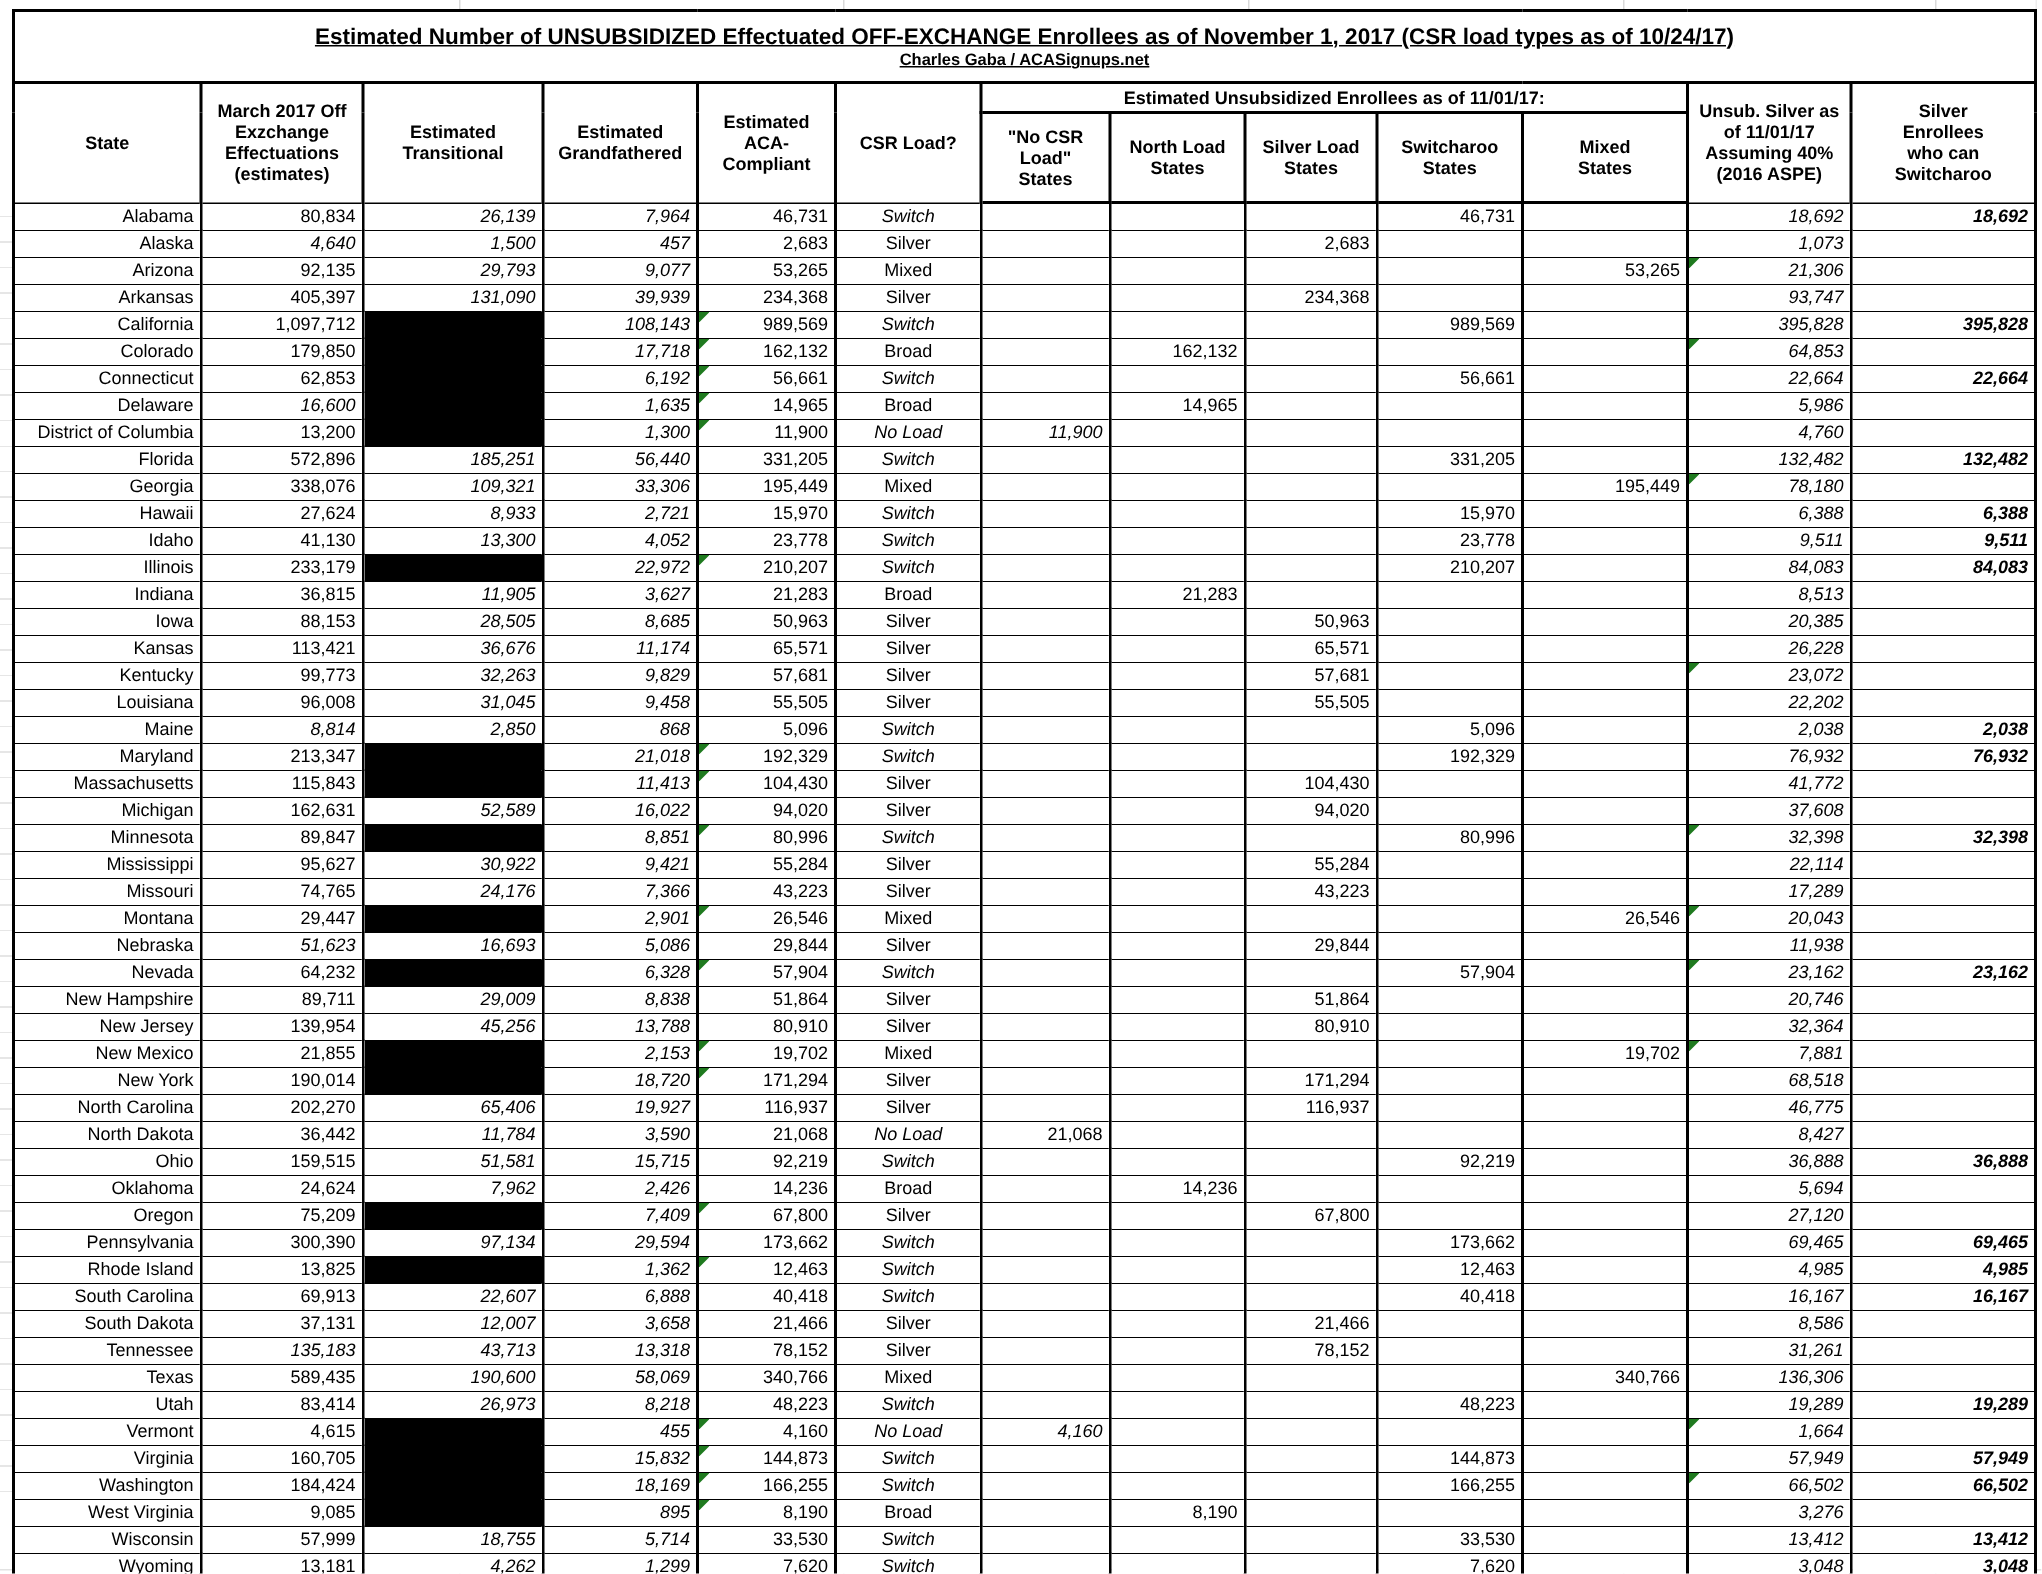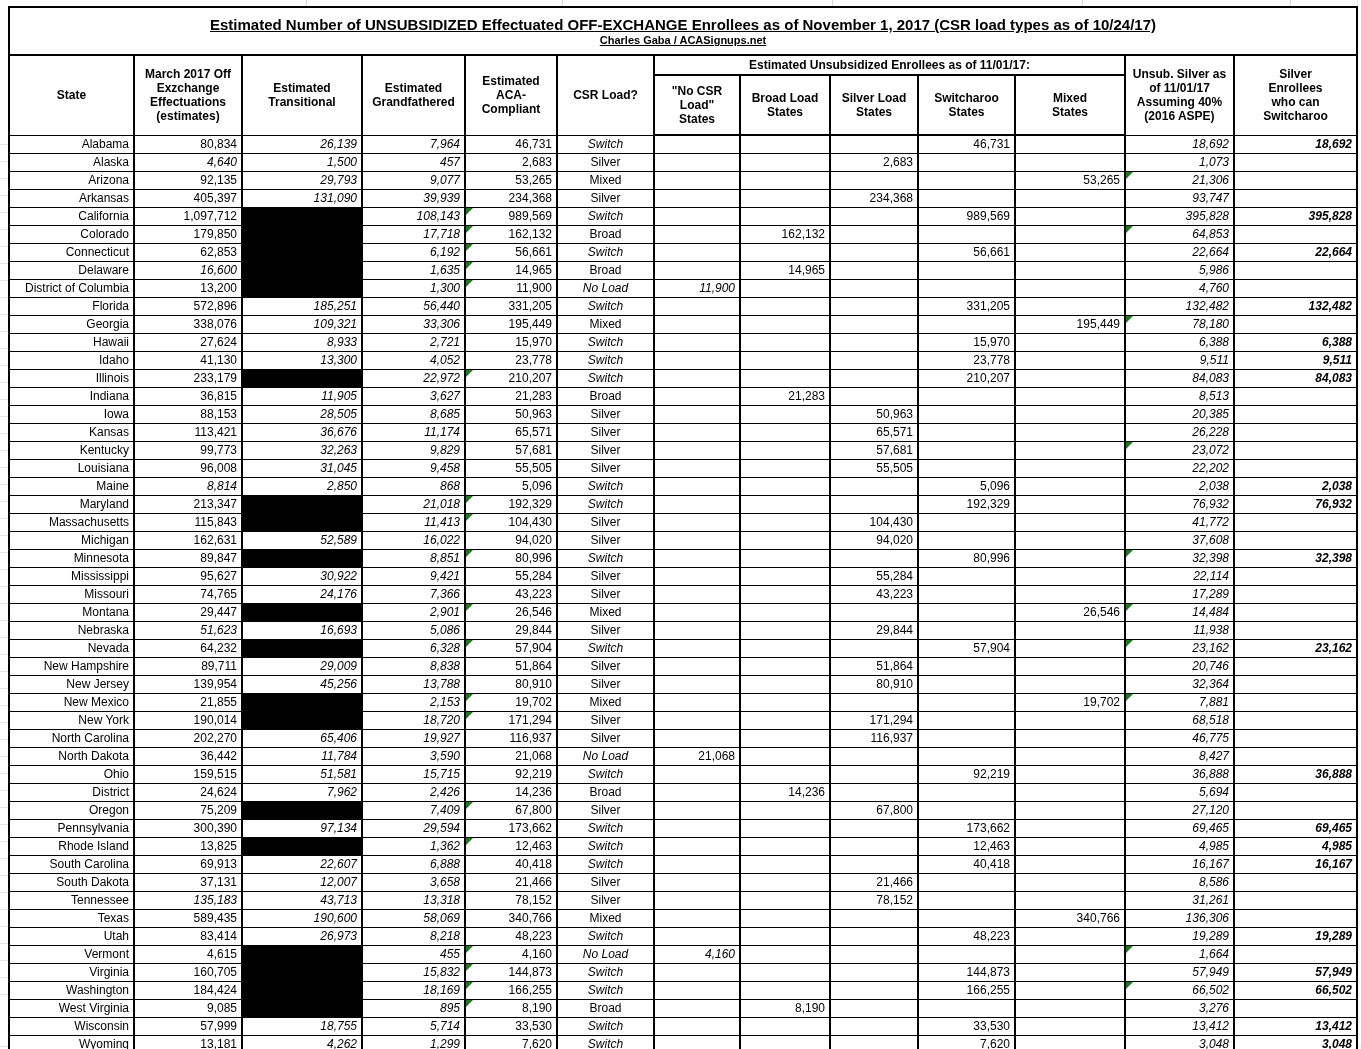--- a/index.html
+++ b/index.html
@@ -119,21 +119,21 @@
         <th rowspan="2">Estimated Transitional</th>
         <th rowspan="2">Estimated Grandfathered</th>
         <th rowspan="2">Estimated ACA-Compliant</th>
         <th rowspan="2">CSR Load?</th>
         <th class="group-cell group-span" colspan="5">Estimated Unsubsidized Enrollees as of 11/01/17:</th>
         <th rowspan="2">Unsub. Silver as of 11/01/17 Assuming 40% (2016 ASPE)</th>
         <th rowspan="2" class="bg-orange th-clamp col-sswitch"><span>Silver Enrollees who can Switcharoo</span></th>
       </tr>
       <tr class="sub-row">
         <th class="bg-blue th-clamp col-nocsr"><span>"No CSR Load" States</span></th>
-        <th class="bg-yellow">Broad Load States</th>
+        <th class="bg-yellow">North Load States</th>
         <th class="bg-gray">Silver Load States</th>
         <th class="bg-orange">Switcharoo States</th>
         <th class="bg-green th-clamp col-mixed"><span>Mixed States</span></th>
       </tr>
     </thead>
     <tbody id="rows">
         <tr>
           <td class="state">Alabama</td>
           <td class="num">80,834</td>
           <td class="num it">26,139</td>
@@ -528,21 +528,21 @@
           <td class="num">29,447</td>
           <td class="num it black-cell"></td>
           <td class="num it">2,901</td>
           <td class="num flag">26,546</td>
           <td class="csr csr-mixed">Mixed</td>
           <td class="num"></td>
           <td class="num"></td>
           <td class="num"></td>
           <td class="num"></td>
           <td class="num bg-green">26,546</td>
-          <td class="num it bg-green flag">14,484</td>
+          <td class="num it bg-green flag">20,043</td>
           <td class="num"></td>
         </tr>
         <tr>
           <td class="state">Nebraska</td>
           <td class="num it hl-yellow">51,623</td>
           <td class="num it">16,693</td>
           <td class="num it">5,086</td>
           <td class="num">29,844</td>
           <td class="csr csr-silver">Silver</td>
           <td class="num"></td>
@@ -667,21 +667,21 @@
           <td class="csr csr-switch">Switch</td>
           <td class="num"></td>
           <td class="num"></td>
           <td class="num"></td>
           <td class="num bg-orange">92,219</td>
           <td class="num"></td>
           <td class="num it bg-orange">36,888</td>
           <td class="num bold it bg-orange">36,888</td>
         </tr>
         <tr>
-          <td class="state">District</td>
+          <td class="state">Oklahoma</td>
           <td class="num">24,624</td>
           <td class="num it">7,962</td>
           <td class="num it">2,426</td>
           <td class="num">14,236</td>
           <td class="csr csr-broad">Broad</td>
           <td class="num"></td>
           <td class="num bg-yellow">14,236</td>
           <td class="num"></td>
           <td class="num"></td>
           <td class="num"></td>

